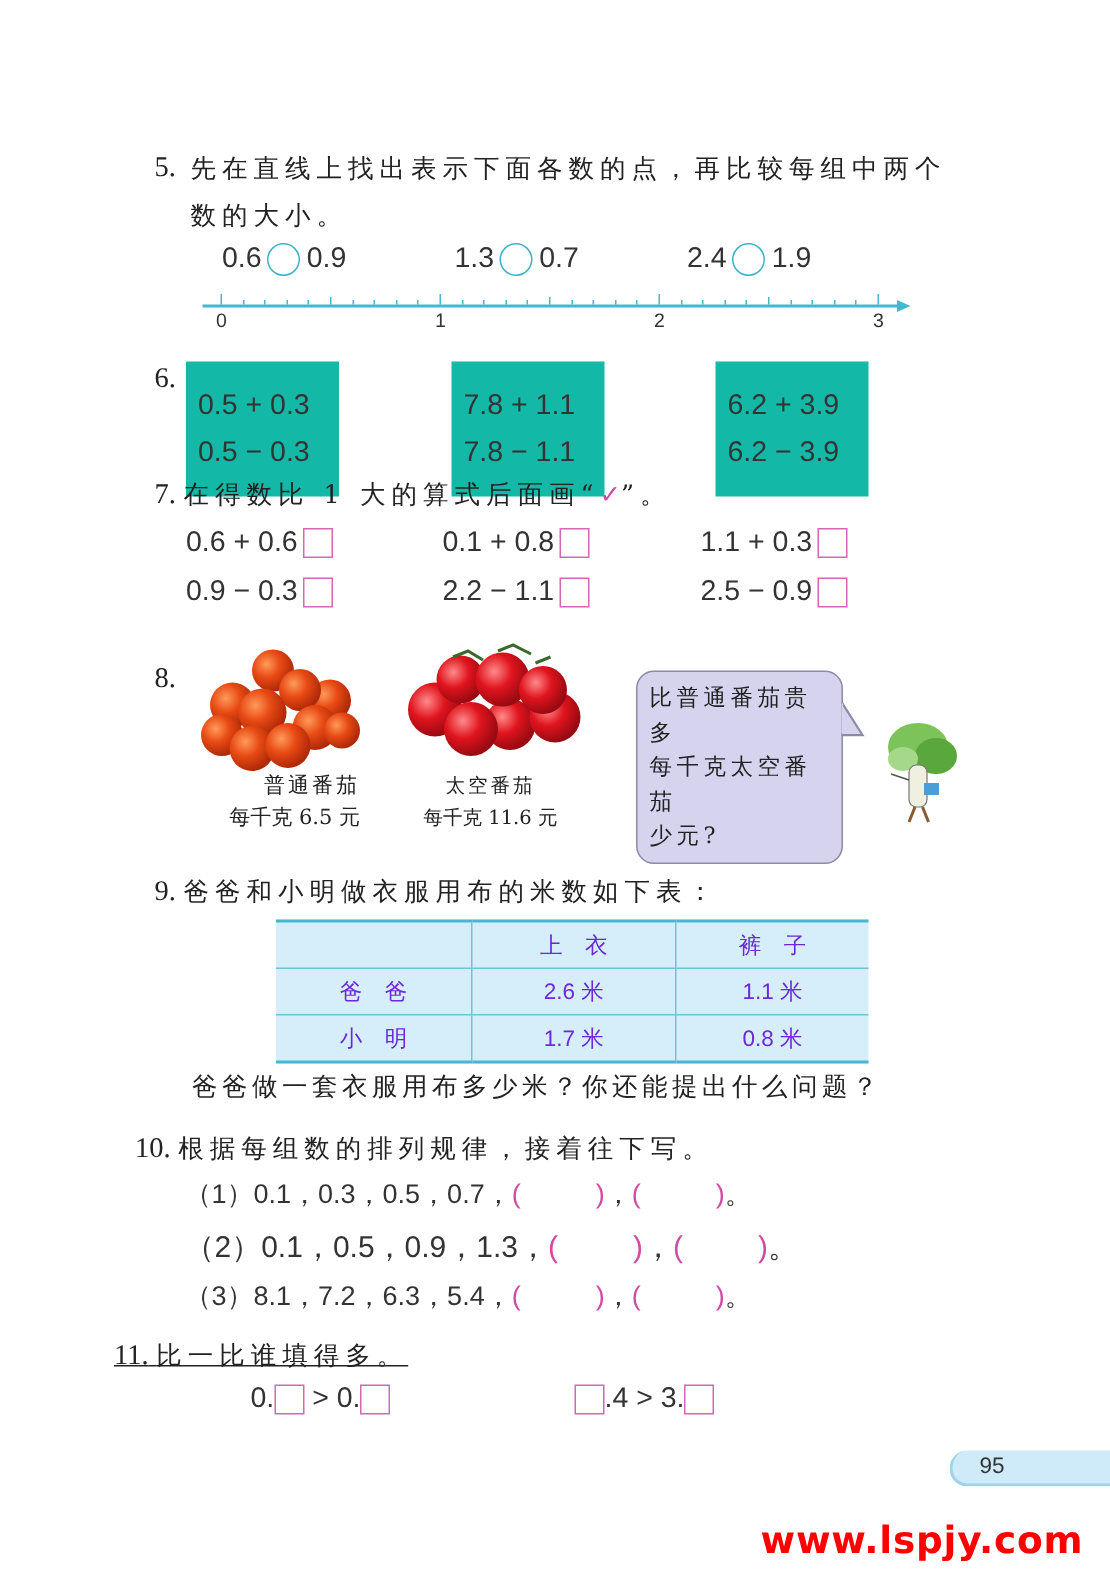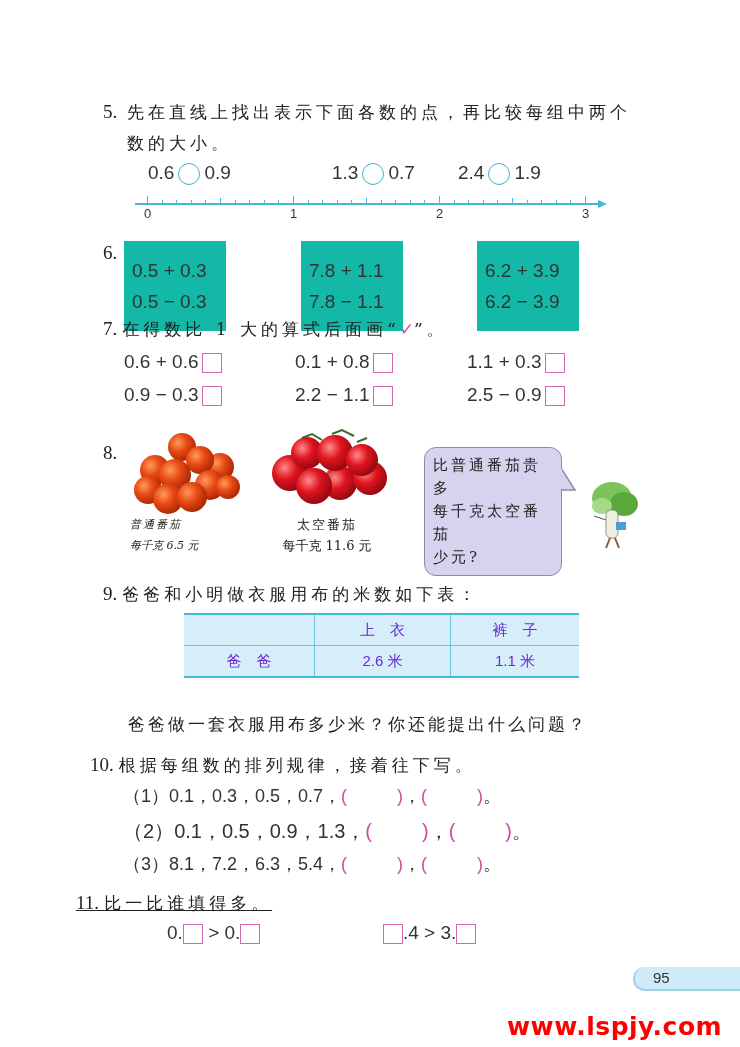--- a/index.html
+++ b/index.html
@@ -31,21 +31,21 @@
 </head>
 <body>
 
 <div class="abs q-num" style="left:103px; top:101px;">5.</div>
 <div class="abs cn" style="left:127px; top:101px;">先在直线上找出表示下面各数的点，再比较每组中两个</div>
 <div class="abs cn" style="left:127px; top:132px;">数的大小。</div>
 
 <div class="abs num" style="left:148px; top:162px;">
   <span>0.6</span><span class="circle"></span><span>0.9</span>
 </div>
-<div class="abs num" style="left:303px; top:162px;margin-left:29px;">
+<div class="abs num" style="left:303px; top:162px;">
   <span>1.3</span><span class="circle"></span><span>0.7</span>
 </div>
 <div class="abs num" style="left:458px; top:162px;">
   <span>2.4</span><span class="circle"></span><span>1.9</span>
 </div>
 
 <div class="abs" style="left:0; top:0; width:740px; height:230px;">
   <div class="nl-line" style="left:135px; top:203px; width:465px;"></div>
   <svg class="abs" style="left:598px; top:199px;" width="10" height="10">
       <polygon points="0,1 9,5 0,9" fill="#45b7cf"></polygon>
@@ -146,21 +146,21 @@
   <circle cx="28" cy="45" r="18" fill="url(#tg2)"></circle>
   <circle cx="45" cy="25" r="16" fill="url(#tg2)"></circle>
   <circle cx="78" cy="55" r="17" fill="url(#tg2)"></circle>
   <circle cx="52" cy="58" r="18" fill="url(#tg2)"></circle>
   <circle cx="73" cy="25" r="18" fill="url(#tg2)"></circle>
   <circle cx="108" cy="50" r="17" fill="url(#tg2)"></circle>
   <circle cx="100" cy="32" r="16" fill="url(#tg2)"></circle>
   <path d="M40 10 L50 6 L60 12 M70 6 L80 2 L92 8 M95 14 L105 10" stroke="#3a6a2a" stroke-width="2" fill="none"></path>
 </svg>
 
-<div class="abs" style="left:130px; top:514px; width:110px; text-align:left; font-size:11px; line-height:21px;font-style:italic;">
+<div class="abs" style="left:130px; top:514px; width:110px; text-align:right; font-size:14px; line-height:21px;">
   <div style="letter-spacing:2px;">普通番茄</div>
   <div>每千克 6.5 元</div>
 </div>
 <div class="abs" style="left:268px; top:514px; width:118px; text-align:center; font-size:13px; line-height:21px;">
   <div style="letter-spacing:2px;">太空番茄</div>
   <div>每千克 11.6 元</div>
 </div>
 
 <div class="abs bubble" style="left:424px; top:447px; width:120px;">
   <div>比普通番茄贵多</div>
@@ -192,20 +192,25 @@
       <tr>
     <td style="width:128px;"></td>
     <td style="width:133px;">上　衣</td>
     <td>裤　子</td>
   </tr>
   <tr>
     <td>爸　爸</td>
     <td style="font-family:'Liberation Sans',sans-serif;">2.6 米</td>
     <td style="font-family:'Liberation Sans',sans-serif;">1.1 米</td>
   </tr>
+  <tr>
+    <td>小　明</td>
+    <td style="font-family:'Liberation Sans',sans-serif;">1.7 米</td>
+    <td style="font-family:'Liberation Sans',sans-serif;">0.8 米</td>
+  </tr>
 </tbody>
   </table>
 <div class="abs cn" style="left:128px; top:713px; letter-spacing:3px;">爸爸做一套衣服用布多少米？你还能提出什么问题？</div>
 
 <div class="abs" style="left:90px; top:754px;">
   <span class="q-num">10.</span>
   <span class="cn">根据每组数的排列规律，接着往下写。</span>
 </div>
 <div class="abs num" style="left:123px; top:784px; font-size:18px;">
   <span>（1）</span><span>0.1，0.3，0.5，0.7，</span><span class="pink">(</span><span style="display:inline-block; width:50px;"></span><span class="pink">)</span><span>，</span><span class="pink">(</span><span style="display:inline-block; width:50px;"></span><span class="pink">)</span><span>。</span>

